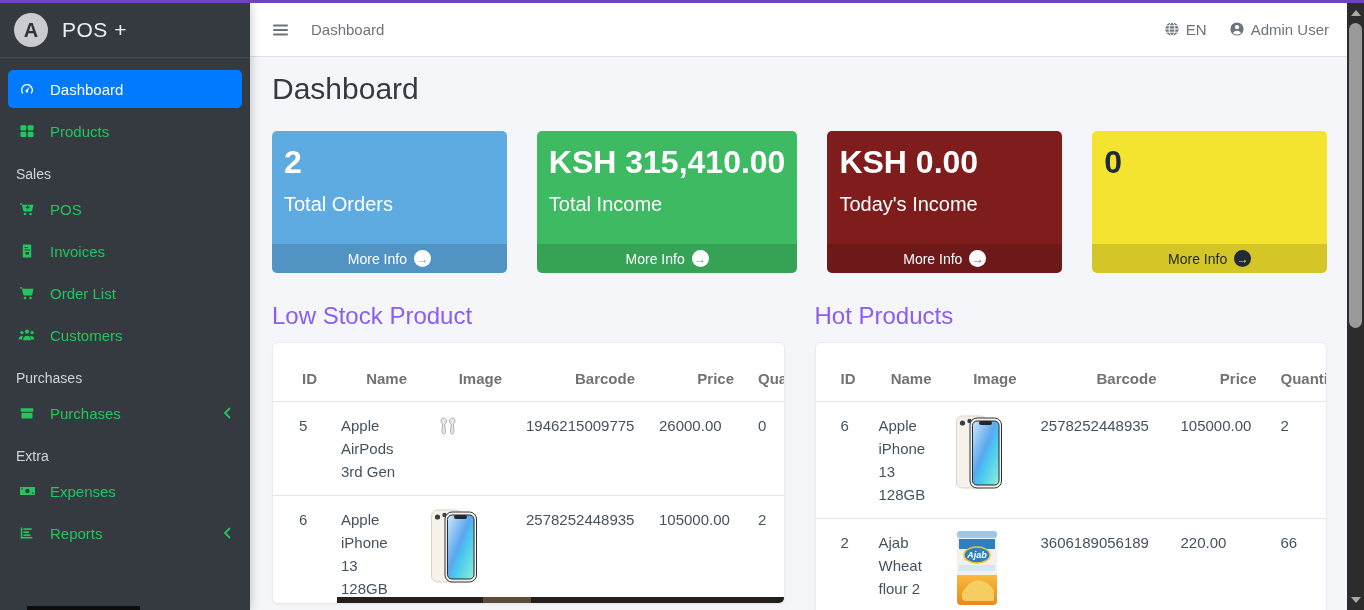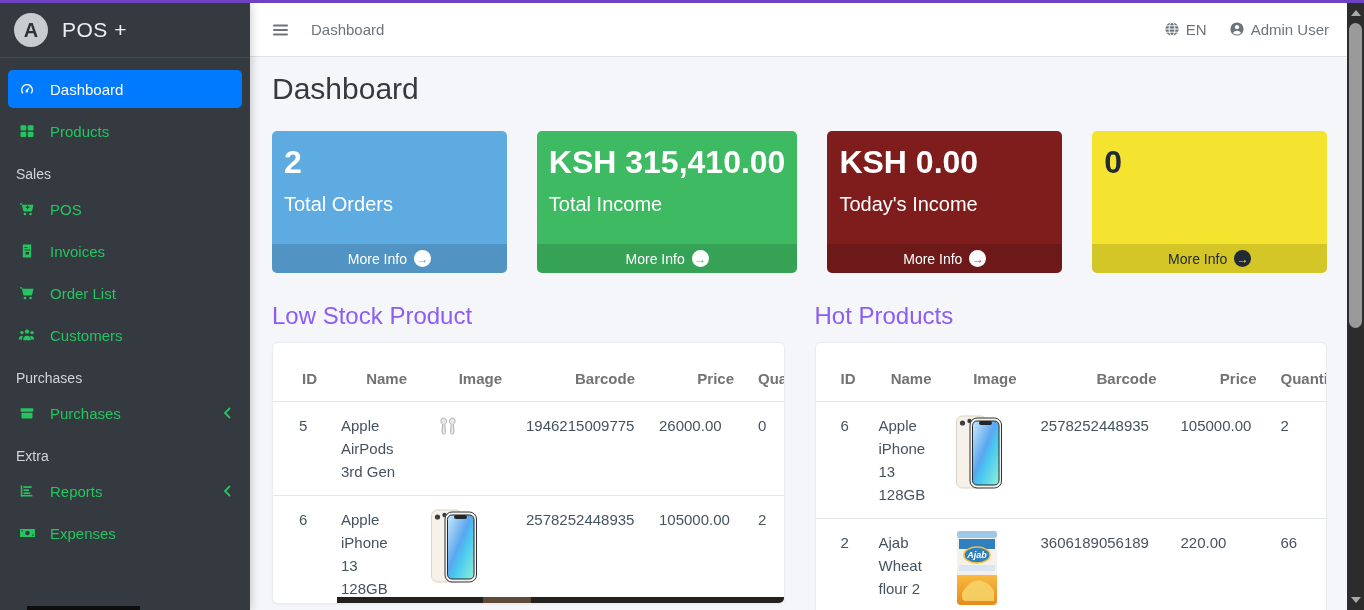--- a/index.html
+++ b/index.html
@@ -170,43 +170,43 @@
               <path d="M7.5 1.5 3 6l4.5 4.5"></path>
             </svg>
         </span>
       </div>
 
 
       <div class="nav-header">Extra</div>
 
       <div class="nav-item">
         <span class="nicon">
+          <svg width="17" height="16" viewBox="0 0 17 16" fill="currentColor">
+              <path fill-rule="evenodd" d="M1 4h15v8H1V4zm7.5 6.2A2.2 2.2 0 1 0 8.5 5.8a2.2 2.2 0 0 0 0 4.4zM2.4 5.2h1.4v1.4H2.4V5.2zm10.8 4.2h1.4v1.4h-1.4V9.4z"></path>
+            </svg>
+        </span>
+        <span>Expenses</span>
+      </div>
+
+      <div class="nav-item">
+        <span class="nicon">
           <svg width="16" height="16" viewBox="0 0 16 16" fill="currentColor">
               <rect x="1.8" y="2.4" width="1.5" height="11"></rect>
               <rect x="4.4" y="3.2" width="8.2" height="1.7"></rect>
               <rect x="4.4" y="6.3" width="5.6" height="1.7"></rect>
               <rect x="4.4" y="9.4" width="7" height="1.7"></rect>
               <rect x="1.8" y="12" width="11.6" height="1.5"></rect>
             </svg>
         </span>
         <span>Reports</span>
         <span class="nav-chevron">
           <svg width="10" height="12" viewBox="0 0 10 12" fill="none" stroke="currentColor" stroke-width="1.8" stroke-linecap="round">
               <path d="M7.5 1.5 3 6l4.5 4.5"></path>
             </svg>
         </span>
-      </div>
-
-      <div class="nav-item">
-        <span class="nicon">
-          <svg width="17" height="16" viewBox="0 0 17 16" fill="currentColor">
-              <path fill-rule="evenodd" d="M1 4h15v8H1V4zm7.5 6.2A2.2 2.2 0 1 0 8.5 5.8a2.2 2.2 0 0 0 0 4.4zM2.4 5.2h1.4v1.4H2.4V5.2zm10.8 4.2h1.4v1.4h-1.4V9.4z"></path>
-            </svg>
-        </span>
-        <span>Expenses</span>
       </div>
     </nav>
     <div class="sidebar-hthumb"></div>
   </aside>
 
   <header class="navbar">
     <div class="nav-left">
       <span style="display:flex;">
         <svg width="17" height="16" viewBox="0 0 17 16" fill="currentColor">
             <rect x="1" y="2.6" width="15" height="1.8" rx=".9"></rect>

